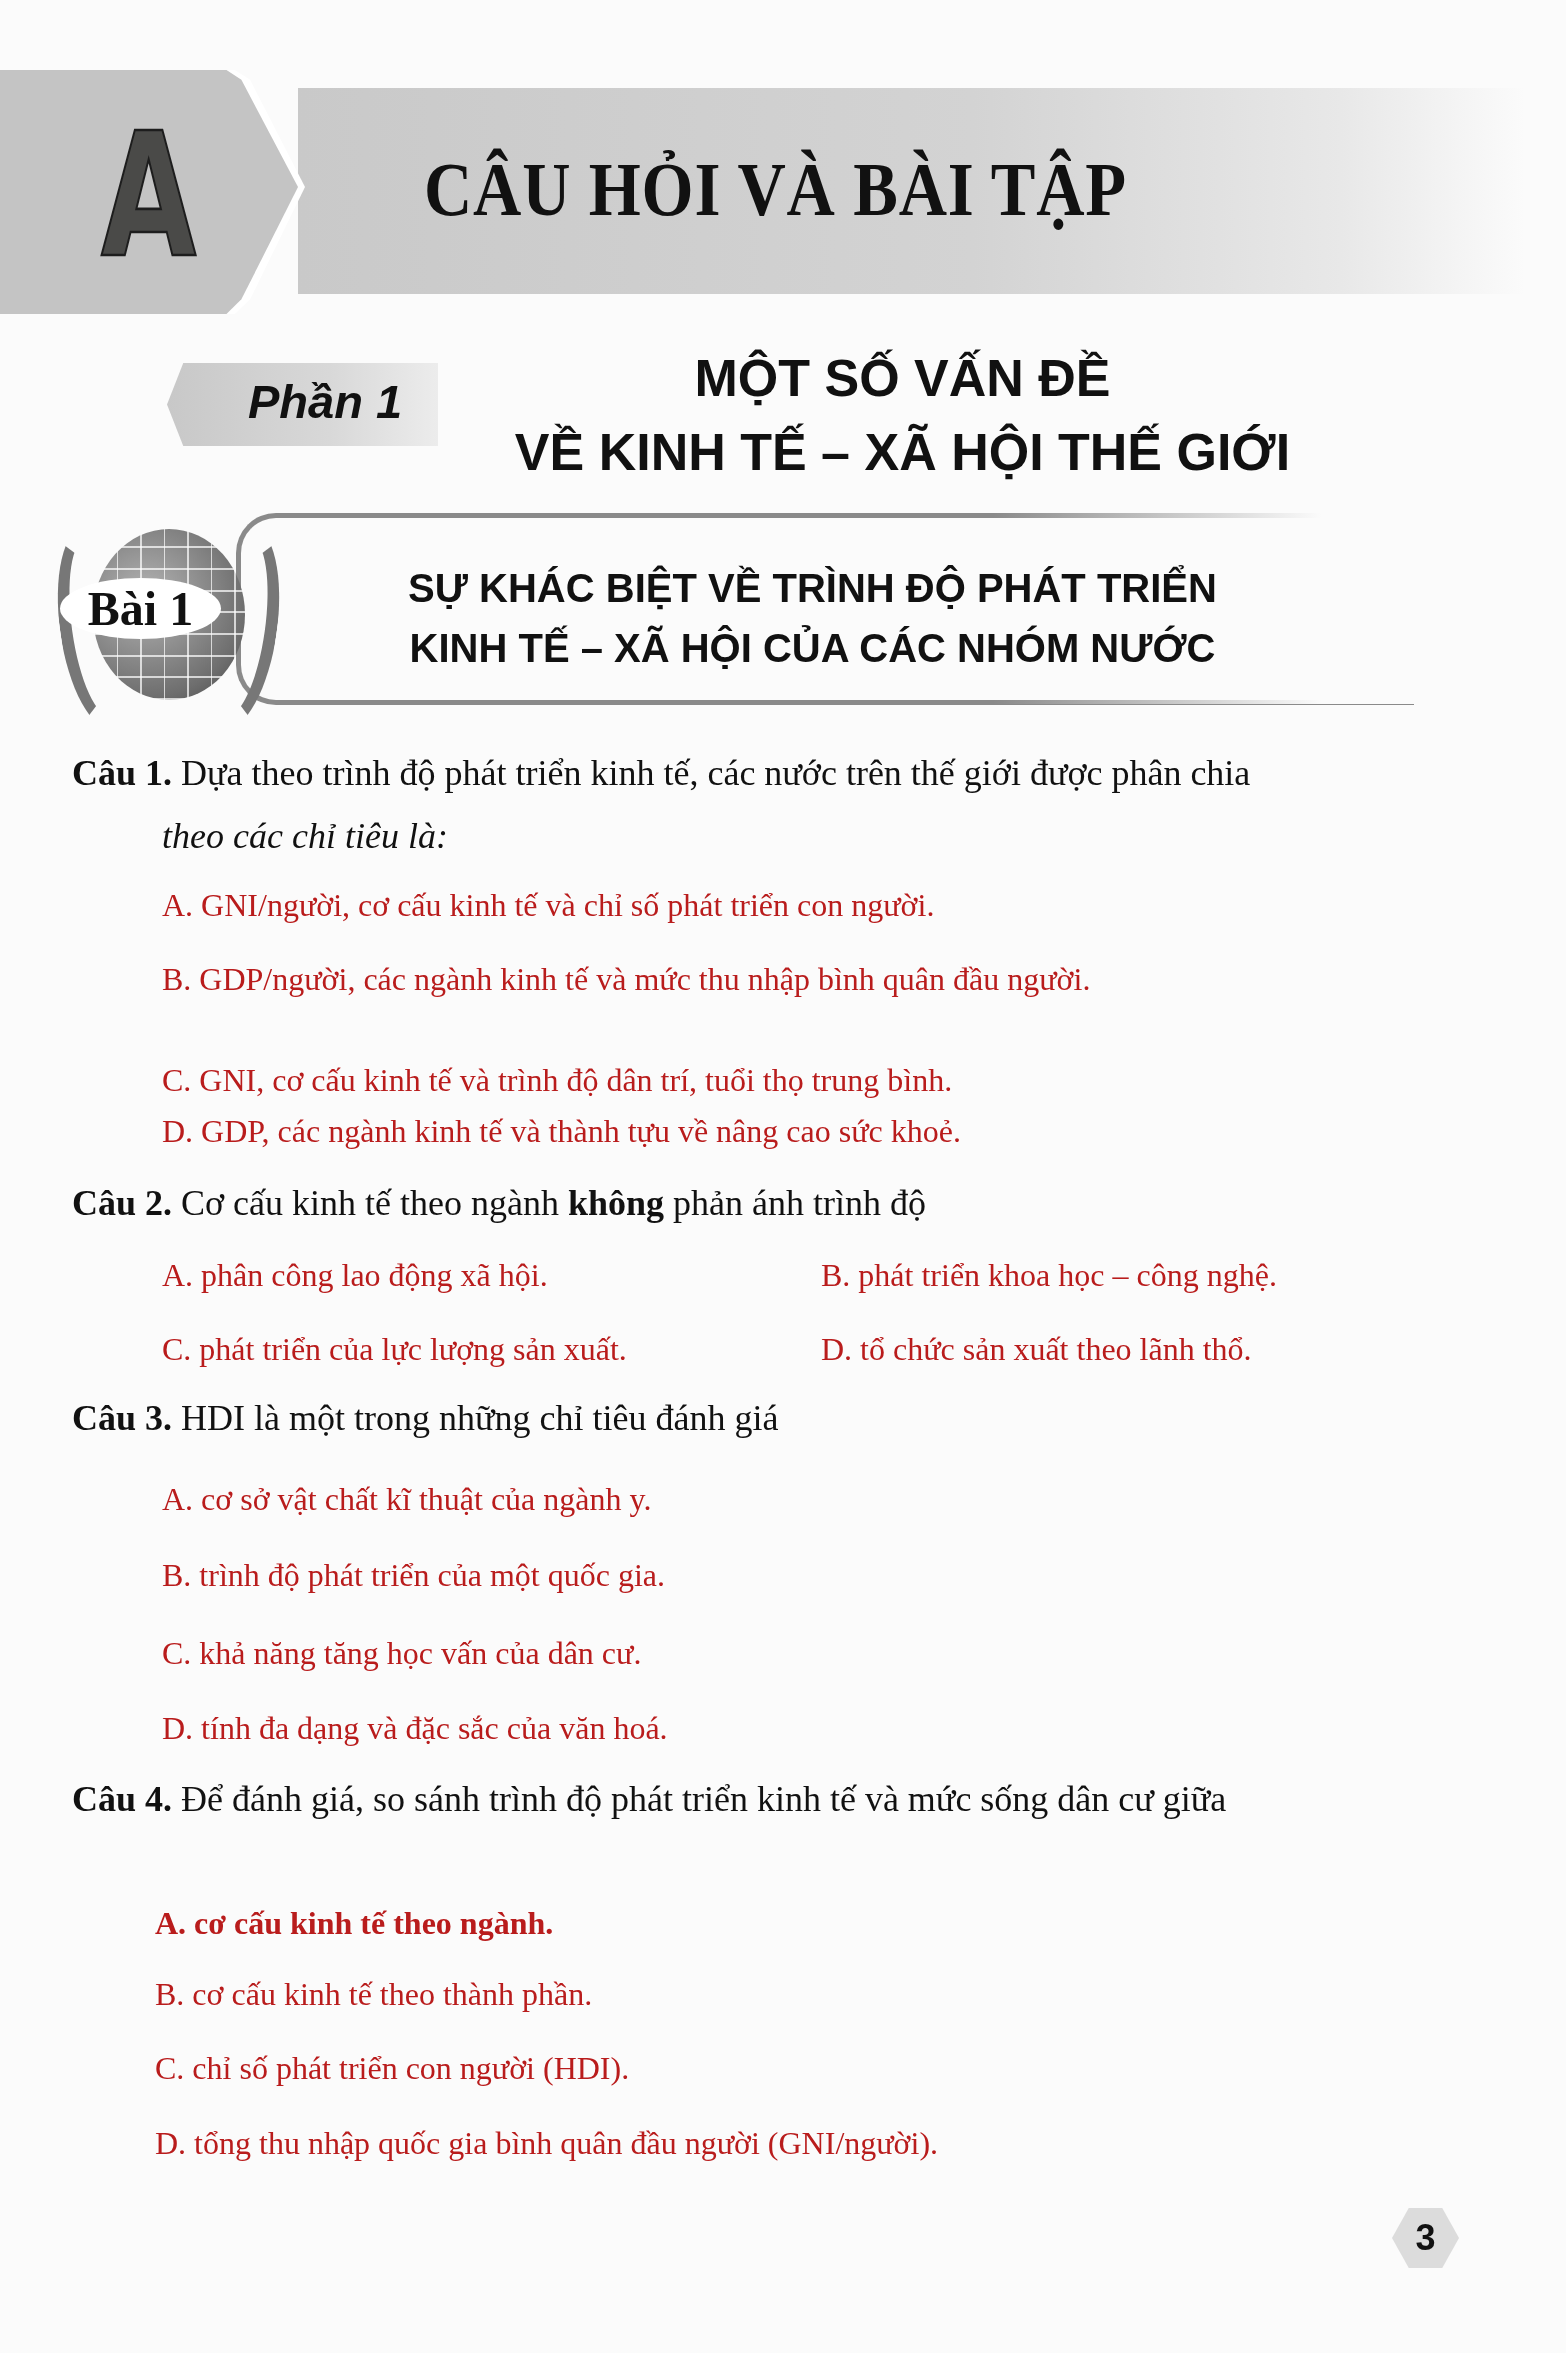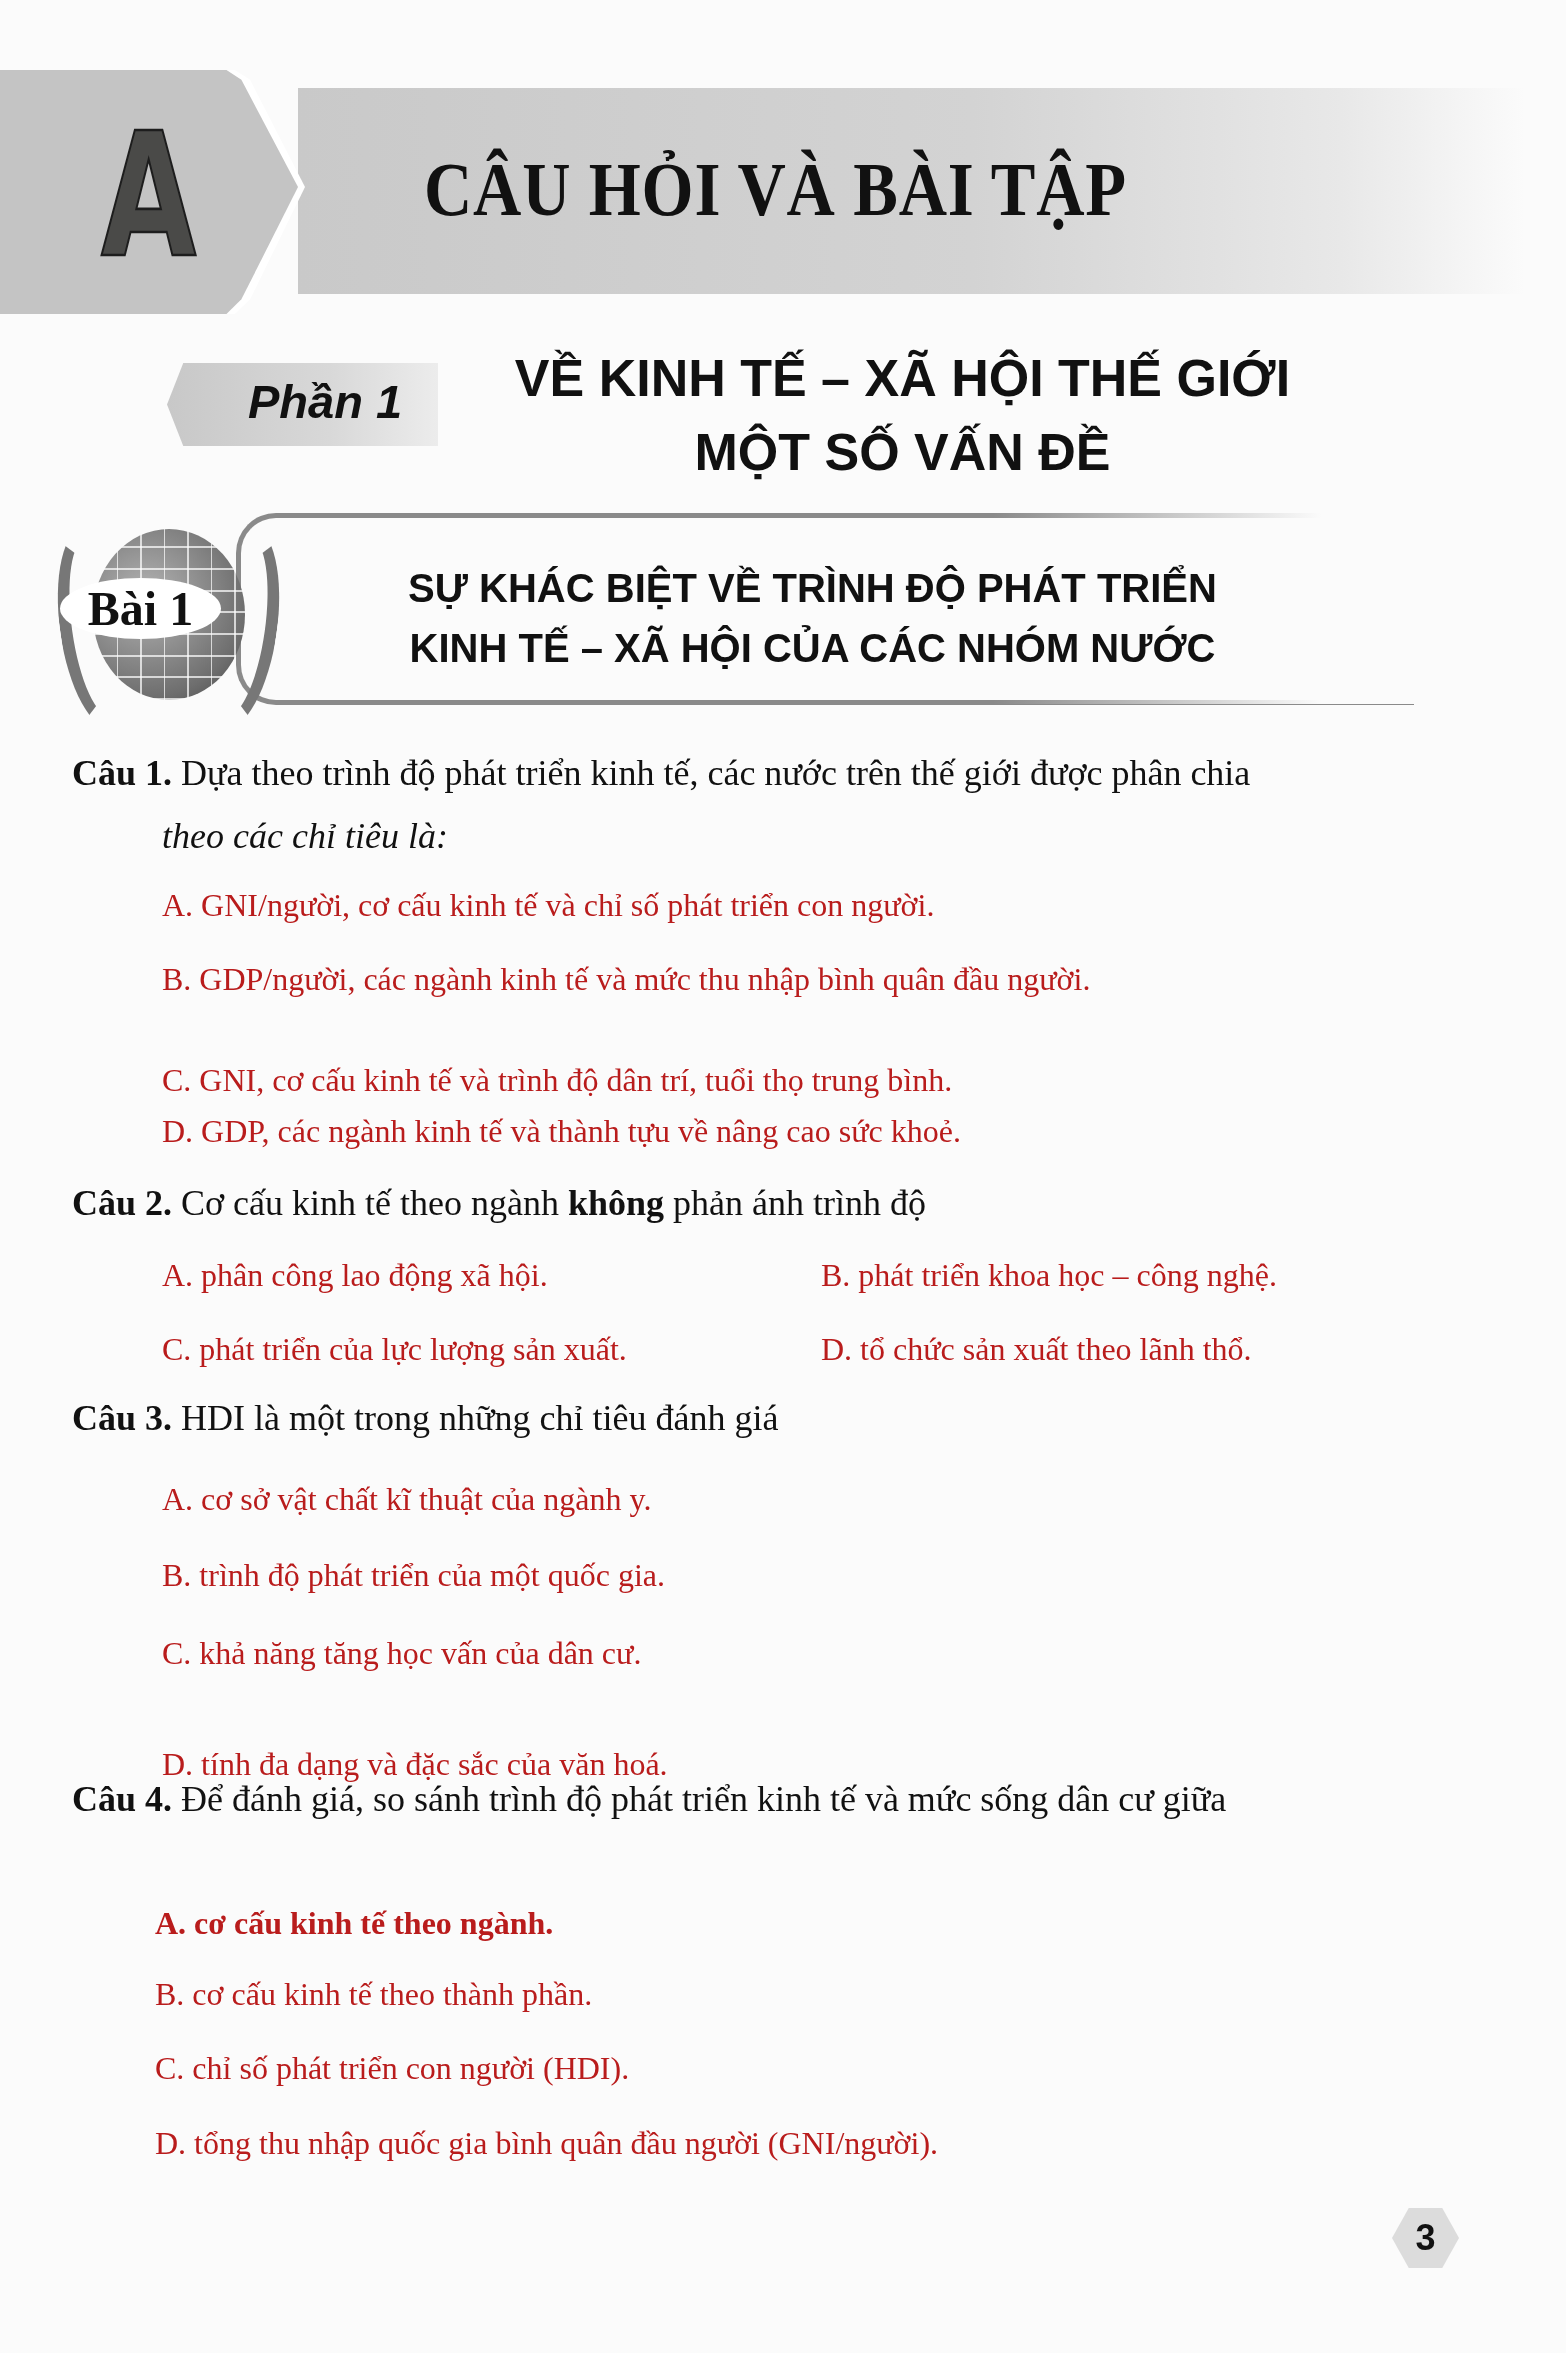--- a/index.html
+++ b/index.html
@@ -120,22 +120,22 @@
 
 <div class="a-band"></div>
 <div class="a-badge-edge"></div>
 <div class="a-badge"></div>
 <div class="a-letter">A</div>
 <div class="a-title">CÂU HỎI VÀ BÀI TẬP</div>
 
 <div class="phan-tag"></div>
 <div class="phan-label">Phần 1</div>
 <div class="phan-title">
+  <div>MỘT SỐ VẤN ĐỀ</div>
   <div>VỀ KINH TẾ – XÃ HỘI THẾ GIỚI</div>
-  <div>MỘT SỐ VẤN ĐỀ</div>
 </div>
 
 <div class="bai-frame"></div>
 <div class="bai-frame-mask"></div>
 <div class="globe-wrap">
   <div class="globe"></div>
   <div class="globe-arc-l"></div>
   <div class="globe-arc-r"></div>
 </div>
 <div class="bai-pill"></div>
@@ -161,21 +161,21 @@
 <div class="opt" style="left:821px; top:1247px;">B. phát triển khoa học – công nghệ.</div>
 <div class="opt" style="left:162px; top:1321px;">C. phát triển của lực lượng sản xuất.</div>
 <div class="opt" style="left:821px; top:1321px;">D. tổ chức sản xuất theo lãnh thổ.</div>
 
 <div class="q" style="top:1390px;">
   <span class="q-head">Câu 3.</span><span> HDI là một trong những chỉ tiêu đánh giá</span>
 </div>
 <div class="opt" style="left:162px; top:1471px;">A. cơ sở vật chất kĩ thuật của ngành y.</div>
 <div class="opt" style="left:162px; top:1547px;">B. trình độ phát triển của một quốc gia.</div>
 <div class="opt" style="left:162px; top:1625px;">C. khả năng tăng học vấn của dân cư.</div>
-<div class="opt" style="left:162px; top:1700px;margin-top:36px;">D. tính đa dạng và đặc sắc của văn hoá.</div>
+<div class="opt" style="left:162px; top:1700px;">D. tính đa dạng và đặc sắc của văn hoá.</div>
 
 <div class="q" style="top:1771px;">
   <span class="q-head">Câu 4.</span><span> Để đánh giá, so sánh trình độ phát triển kinh tế và mức sống dân cư giữa</span>
 </div>
 <div class="opt" style="left:155px; top:1895px;font-weight:bold;">A. cơ cấu kinh tế theo ngành.</div>
 <div class="opt" style="left:155px; top:1966px;">B. cơ cấu kinh tế theo thành phần.</div>
 <div class="opt" style="left:155px; top:2040px;">C. chỉ số phát triển con người (HDI).</div>
 <div class="opt" style="left:155px; top:2115px;">D. tổng thu nhập quốc gia bình quân đầu người (GNI/người).</div>
 
 <div class="page-hex"></div>

